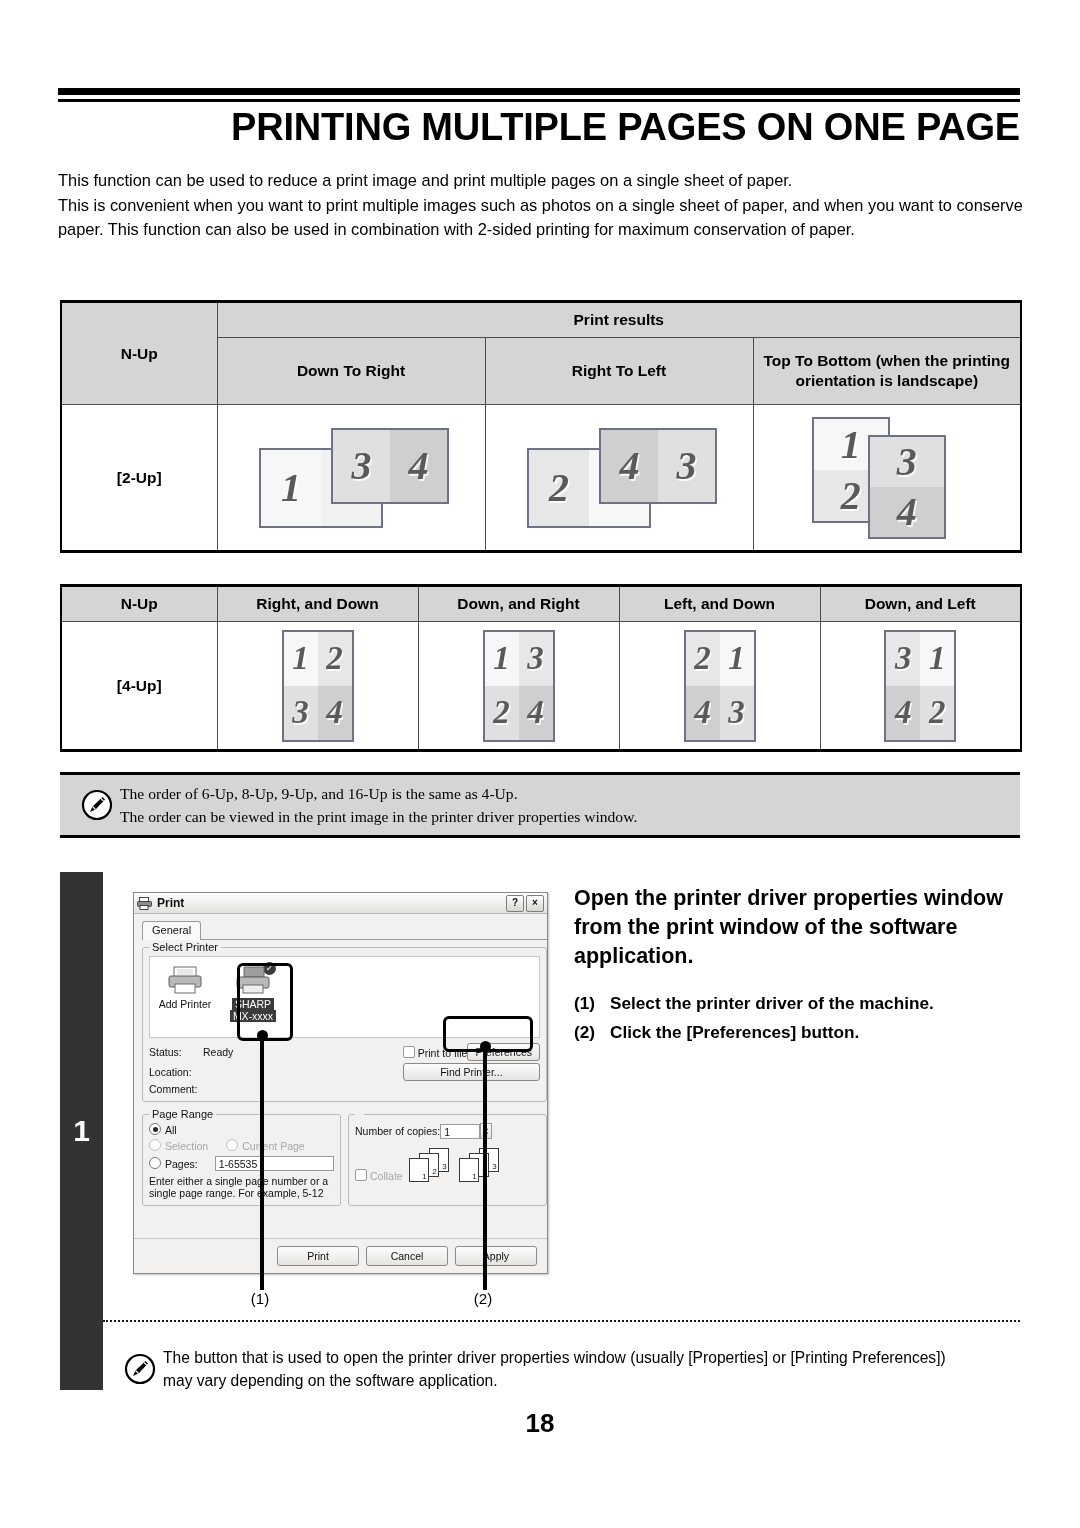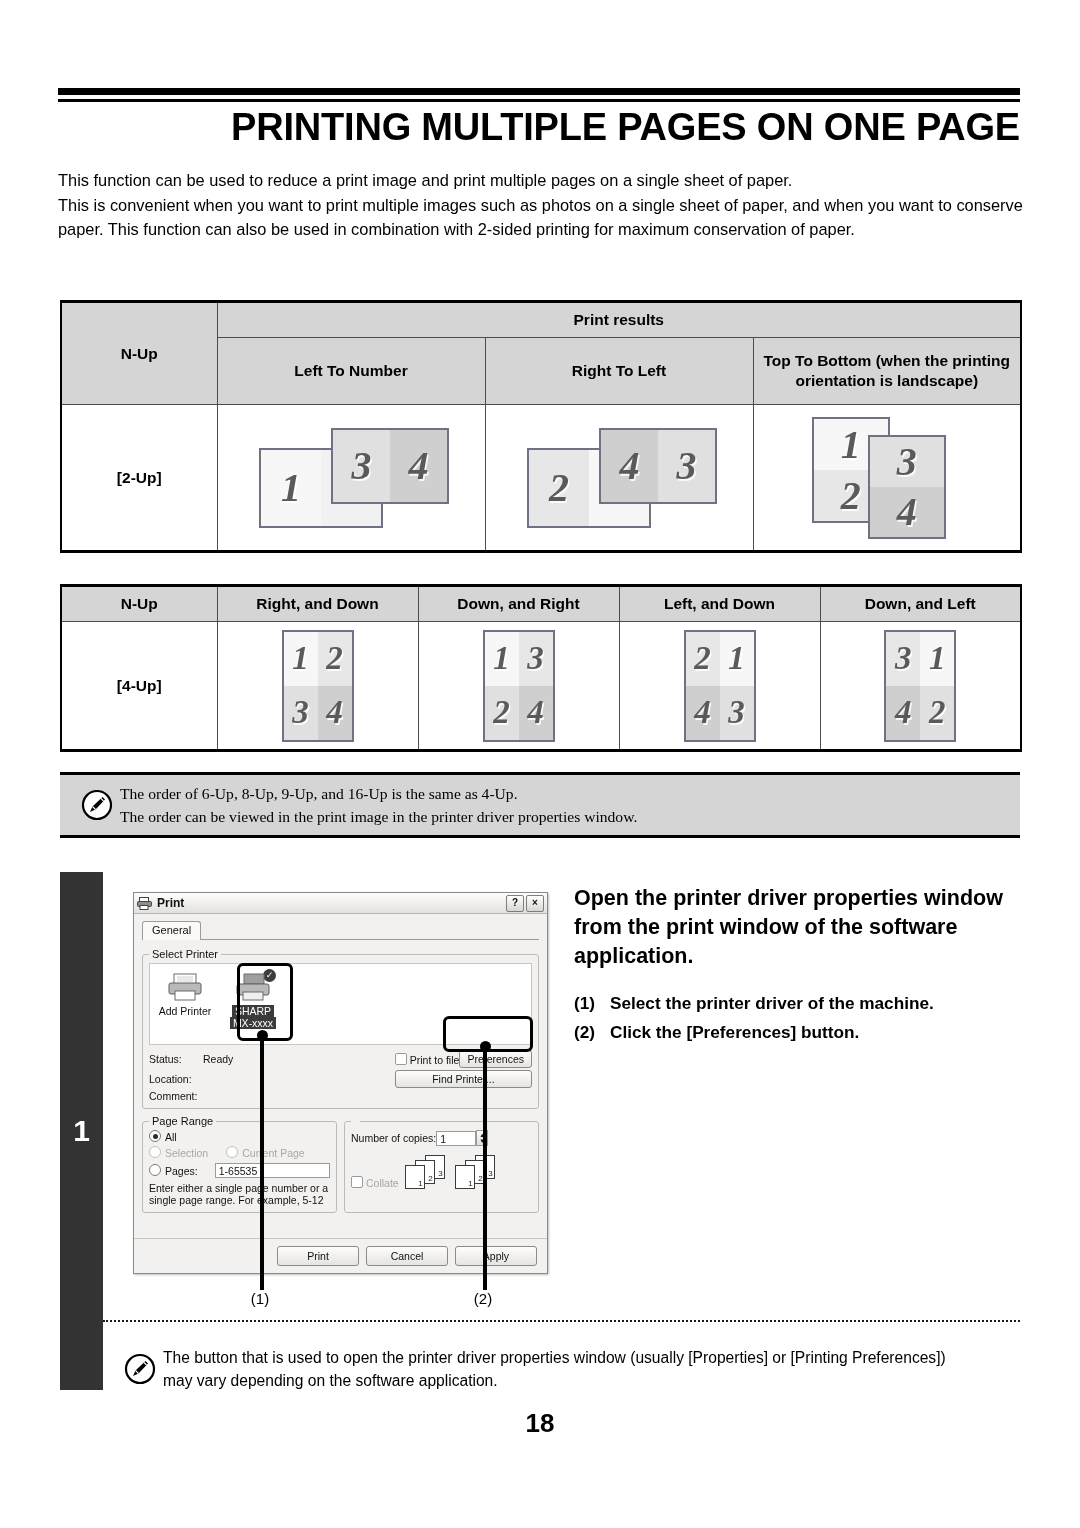--- a/index.html
+++ b/index.html
@@ -228,38 +228,38 @@
     font-size: 10px;
     line-height: 13px;
     text-align: center;
     margin-left: 2px;
     font-weight: bold;
   }
   .printer-glyph {
     width: 15px; height: 13px;
     position: relative;
   }
-  .dlg-body { padding: 6px 8px 0 8px; position: relative; height: 100%; box-sizing: border-box;}
+  .dlg-body { padding: 6px 0 0 8px; position: relative; height: 100%; box-sizing: border-box;}
 
   .tabstrip { display: flex; border-bottom: 1px solid #9a9a9a; height: 19px; }
   .tab {
     border: 1px solid #9a9a9a;
     border-bottom: none;
     background: #faf9f8;
     padding: 2px 9px 0 9px;
     font-size: 11px;
     border-radius: 3px 3px 0 0;
     position: relative;
     top: 1px;
   }
 
   fieldset.group {
     border: 1px solid #bdbbb7;
     border-radius: 3px;
-    margin: 8px 0 0 0;
+    margin: 1px 0 0 0;
     padding: 3px 6px 6px 6px;
   }
   fieldset.group > legend {
     font-size: 11px;
     padding: 0 3px;
   }
   .printer-list {
     background: #fff;
     border: 1px solid #c8c6c2;
     height: 70px;
@@ -469,21 +469,21 @@
       <col style="width:268px">
       <col style="width:268px">
   </colgroup>
   <tbody>
       <tr>
     <td class="hd outer-top outer-l" rowspan="2" style="height:44px">N-Up</td>
     <td class="hd outer-top outer-r" colspan="3" style="height:34px">Print results</td>
   </tr>
   <tr>
     <td class="hd" style="height:66px">
-          <div class="hdr-label">Left To Number</div>
+          <div class="hdr-label">Down To Right</div>
         </td>
     <td class="hd">
           <div class="hdr-label">Right To Left</div>
         </td>
     <td class="hd outer-r">
           <div class="hdr-label">Top To Bottom (when the printing orientation is landscape)</div>
         </td>
   </tr>
   <tr>
     <td class="outer-l outer-bot" style="height:145px">[2-Up]</td>

